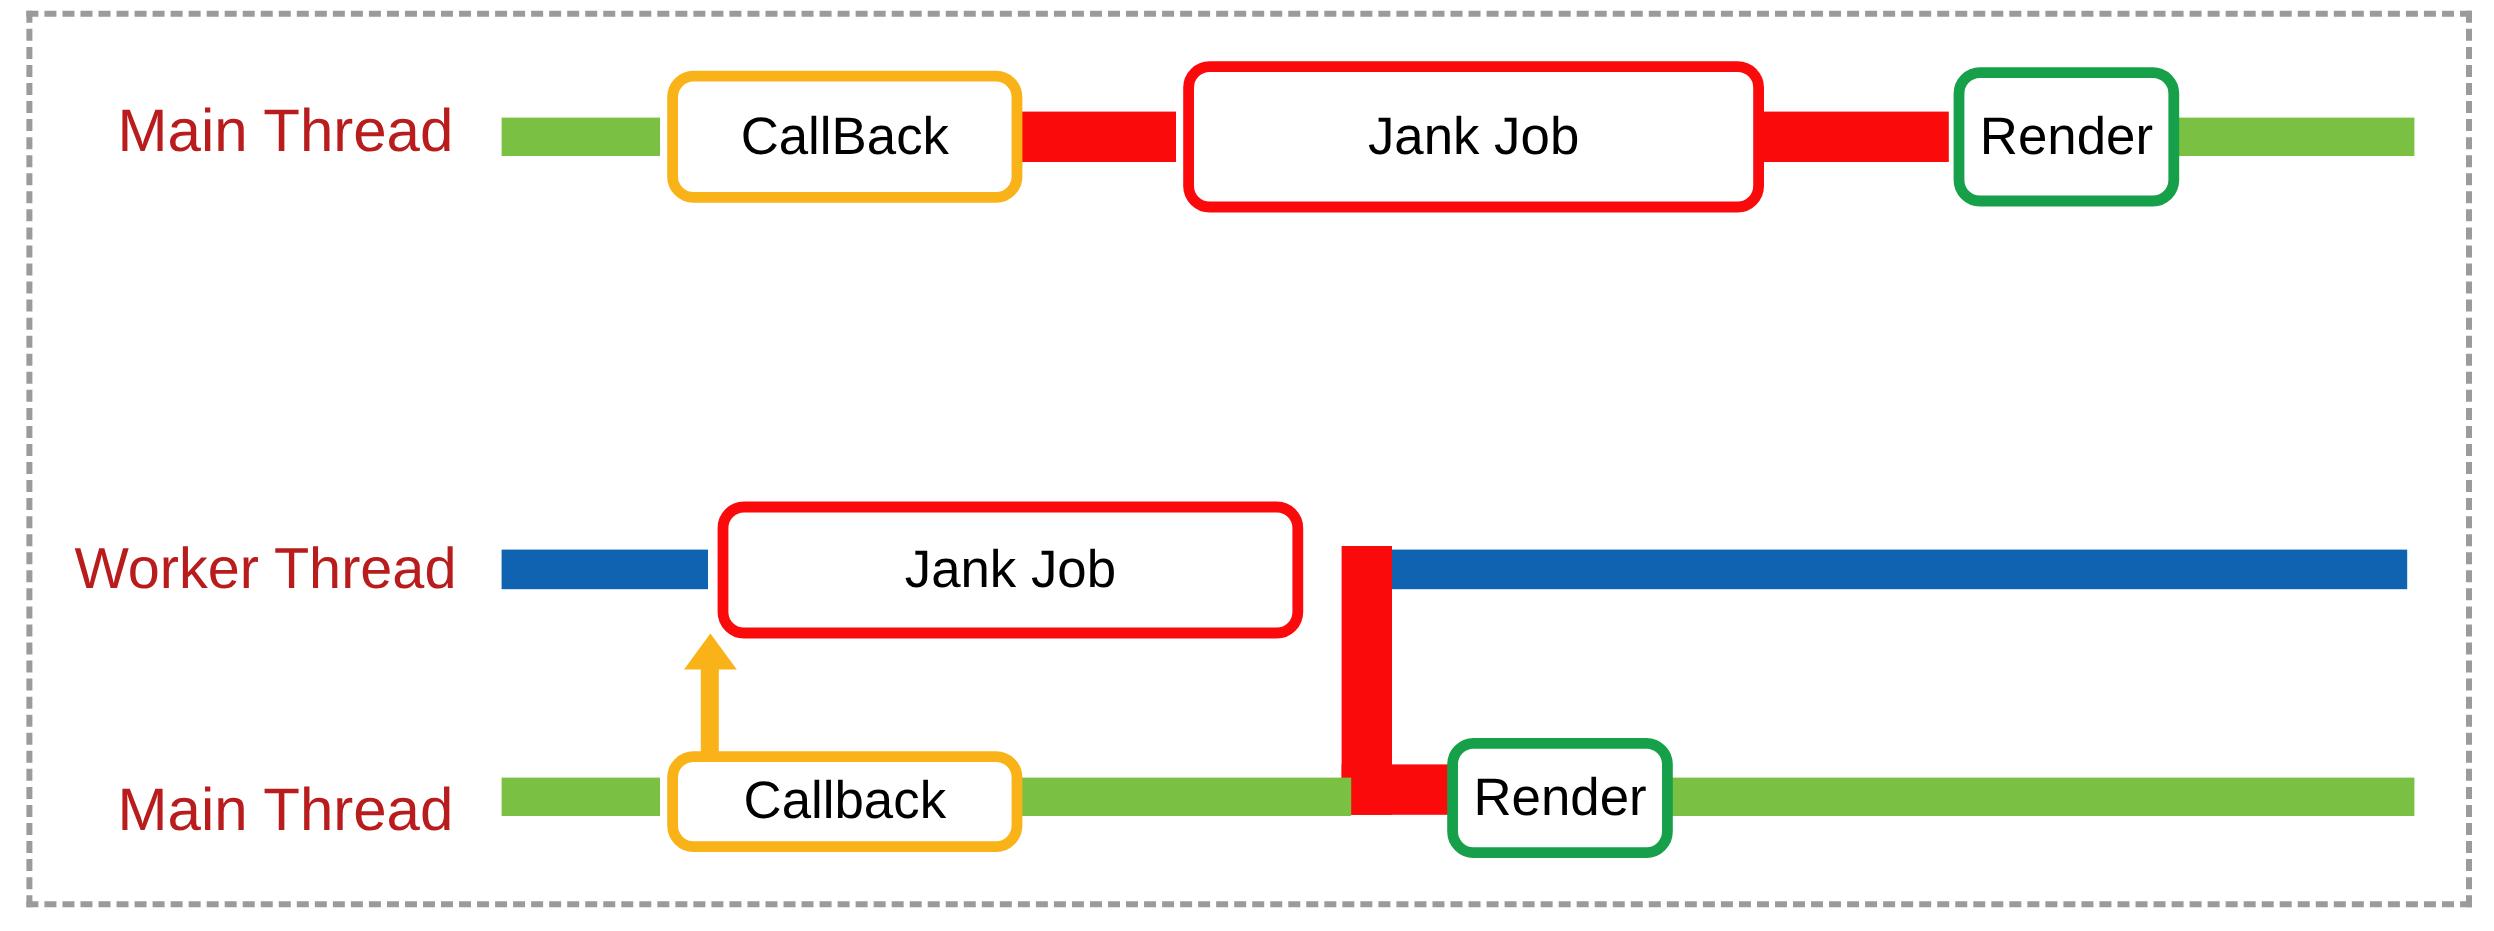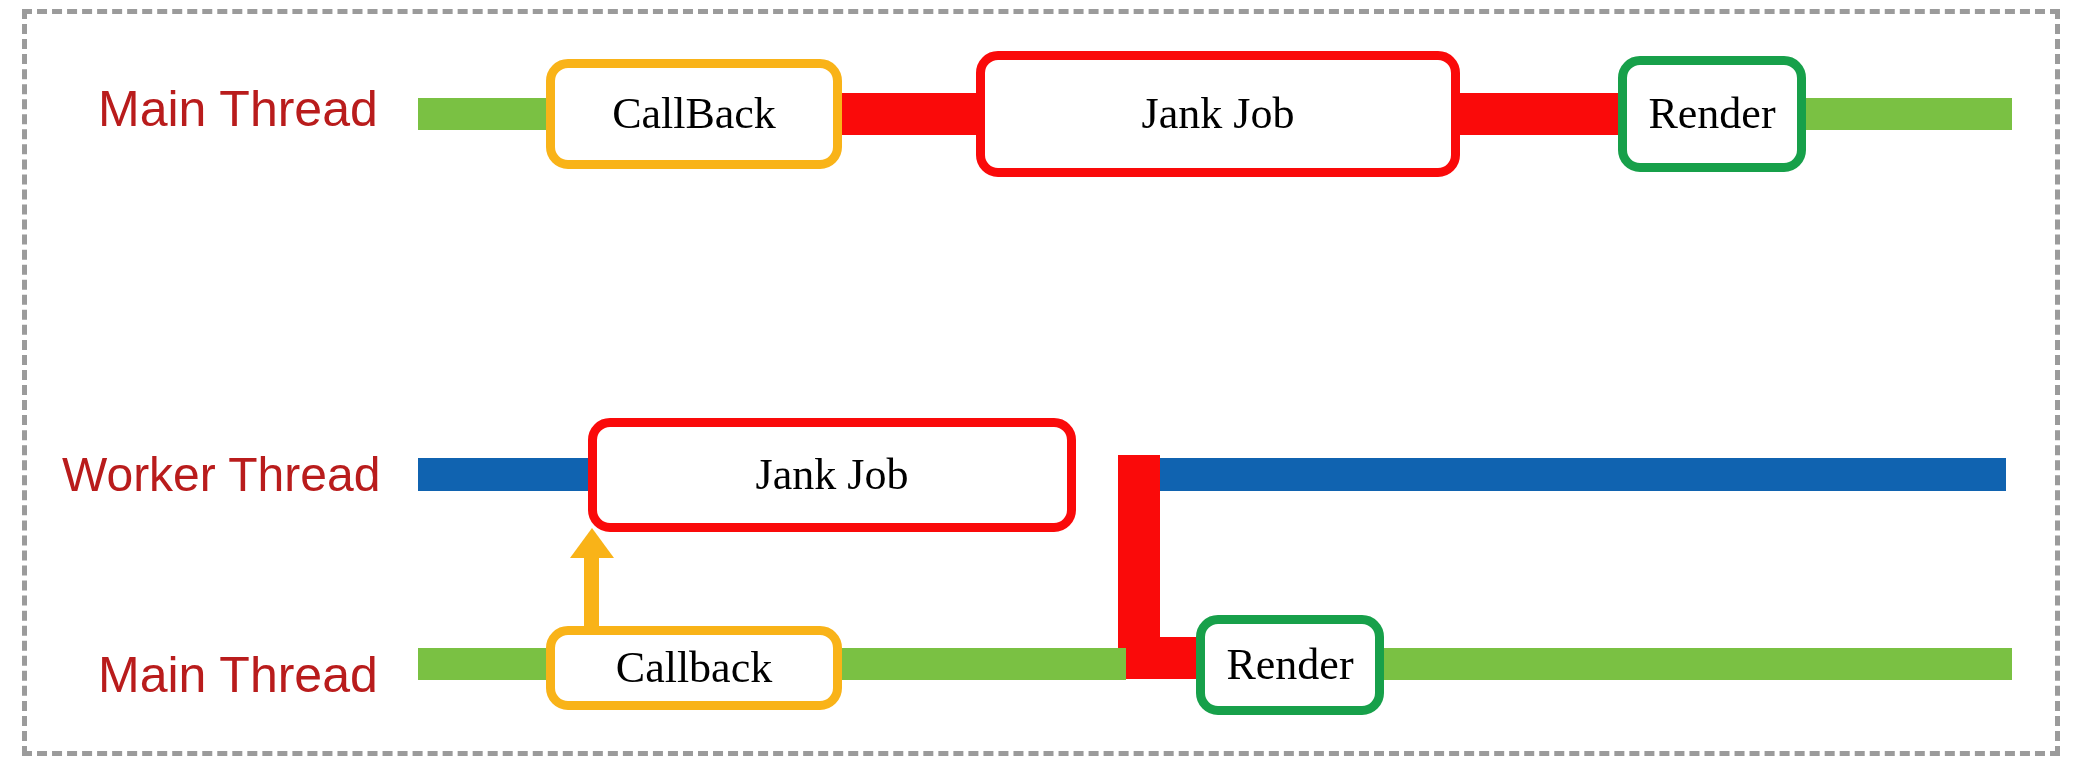--- a/index.html
+++ b/index.html
@@ -52,21 +52,22 @@
     position: absolute;
     box-sizing: border-box;
     background: #ffffff;
     border-style: solid;
     display: flex;
     align-items: center;
     justify-content: center;
     color: #000000;
     line-height: 1;
     white-space: nowrap;
-    font-family: Liberation Serif, serif;
+    font-family: Liberation Sans, sans-serif;
+    margin-left: 10px;
   }
 
   
   .elbow-piece {
     position: absolute;
     background: #fa0a0a;
   }
 
   
   .arrow-shaft {

